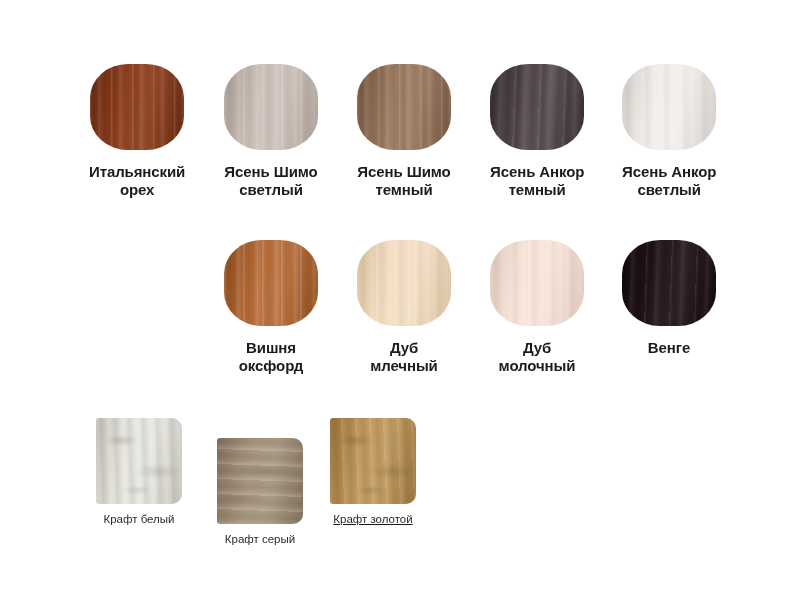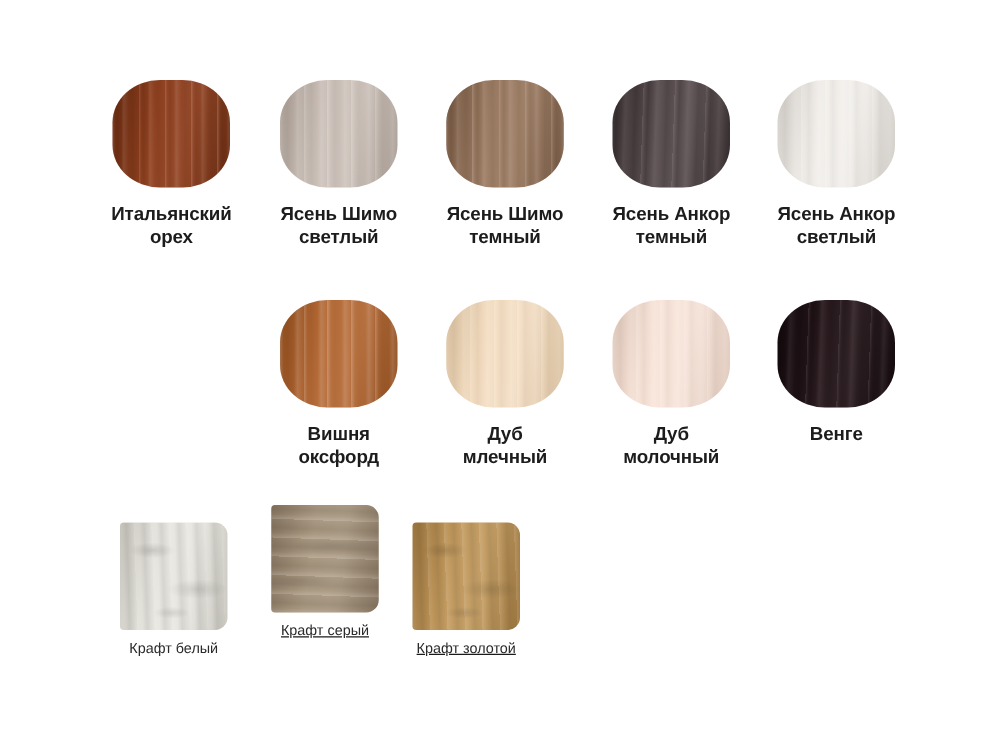--- a/index.html
+++ b/index.html
@@ -217,21 +217,21 @@
       </div>
       <div class="label big">Венге</div>
     </div>
     <div class="cell" style="left: 96px; top: 418px; justify-content: center;">
       <div class="swatch tile" style="background: linear-gradient(97deg, rgb(212, 210, 201) 0%, rgb(231, 230, 224) 38%, rgb(231, 230, 224) 66%, rgb(212, 210, 201) 100%);">
         <div class="grain vertical knots"></div>
         <div class="grain shade"></div>
       </div>
       <div class="label small">Крафт белый</div>
     </div>
-    <div class="cell" style="left: 217px; top: 404px; text-decoration: underline;">
+    <div class="cell" style="left: 217px; top: 438px;">
       <div class="swatch tile" style="background: linear-gradient(97deg, rgb(142, 124, 102) 0%, rgb(168, 151, 128) 38%, rgb(168, 151, 128) 66%, rgb(142, 124, 102) 100%);">
         <div class="grain horizontal"></div>
         <div class="grain shade"></div>
       </div>
       <div class="label small">Крафт серый</div>
     </div>
     <div class="cell" style="left: 330px; top: 418px; text-decoration: underline;">
       <div class="swatch tile" style="background: linear-gradient(97deg, rgb(166, 125, 66) 0%, rgb(194, 154, 94) 38%, rgb(194, 154, 94) 66%, rgb(166, 125, 66) 100%);">
         <div class="grain vertical knots"></div>
         <div class="grain shade"></div>

